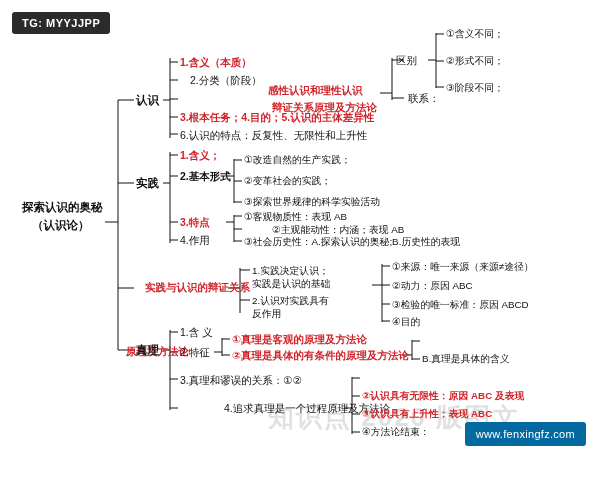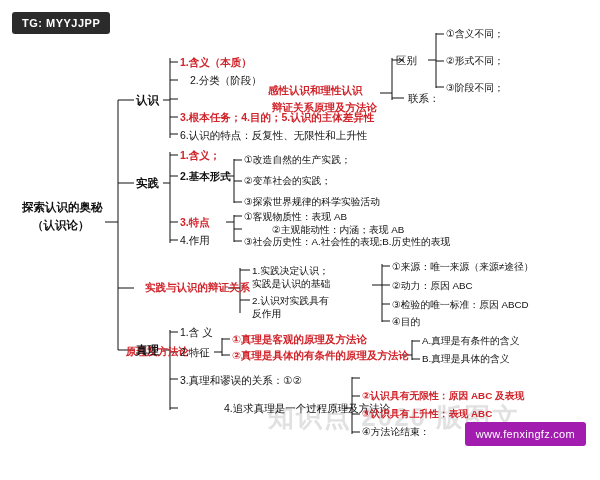--- a/index.html
+++ b/index.html
@@ -17,21 +17,21 @@
     position:absolute;left:12px;top:12px;
     background:#2b2b2b;color:#ffffff;
     font-size:11px;font-weight:bold;
     padding:5px 10px;border-radius:3px;
     letter-spacing:.5px;
   }
 
   
   .site{
     position:absolute;right:14px;bottom:14px;
-    background:#a21caf;color:#ffffff;
+    background:#0369a1;color:#ffffff;
     font-size:11px;
     padding:6px 11px;border-radius:3px;
     letter-spacing:.3px;
   }
   
   .wm{
     position:absolute;left:268px;top:400px;
     font-size:26px;font-weight:bold;
     color:rgba(120,120,120,.22);
     letter-spacing:2px;
@@ -170,21 +170,21 @@
   <div class="n blk s11 b" style="left:180px;top:169px;">2.基本形式</div>
   <div class="n red s11 b" style="left:180px;top:215px;">3.特点</div>
   <div class="n blk s11" style="left:180px;top:233px;">4.作用</div>
 
   <div class="n blk s10" style="left:244px;top:153px;">①改造自然的生产实践；</div>
   <div class="n blk s10" style="left:244px;top:174px;">②变革社会的实践；</div>
   <div class="n blk s10" style="left:244px;top:195px;">③探索世界规律的科学实验活动</div>
 
   <div class="n blk s10" style="left:244px;top:210px;">①客观物质性：表现 AB</div>
   <div class="n blk s10" style="left:244px;top:223px;margin-left:28px;">②主观能动性：内涵；表现 AB</div>
-  <div class="n blk s10" style="left:244px;top:235px;">③社会历史性：A.社会性的表现;B.历史性的表现</div>
+  <div class="n blk s10" style="left:244px;top:235px;">③社会历史性：A.探索认识的奥秘;B.历史性的表现</div>
 
   <div class="n red s11 b" style="left:126px;top:280px;margin-left:19px;">实践与认识的辩证关系</div>
   <div class="n red s11 b" style="left:126px;top:298px;margin-top:46px;">原理及方法论</div>
 
   <div class="n blk s10" style="left:252px;top:264px;">1.实践决定认识；</div>
   <div class="n blk s10" style="left:252px;top:277px;">实践是认识的基础</div>
   <div class="n blk s10" style="left:252px;top:294px;">2.认识对实践具有</div>
   <div class="n blk s10" style="left:252px;top:307px;">反作用</div>
 
   <div class="n blk s10" style="left:392px;top:260px;">①来源：唯一来源（来源≠途径）</div>
@@ -195,20 +195,19 @@
   <div class="n blk s12 b" style="left:136px;top:343px;">真理</div>
 
   <div class="n blk s11" style="left:180px;top:325px;">1.含 义</div>
   <div class="n blk s11" style="left:180px;top:345px;">2.特征</div>
   <div class="n blk s11" style="left:180px;top:373px;">3.真理和谬误的关系：①②</div>
   <div class="n blk s11" style="left:180px;top:401px;margin-left:44px;">4.追求真理是一个过程原理及方法论</div>
 
   <div class="n red s11 b" style="left:232px;top:332px;">①真理是客观的原理及方法论</div>
   <div class="n red s11 b" style="left:232px;top:348px;">②真理是具体的有条件的原理及方法论</div>
 
-  <div class="n blk s10" style="left:422px;top:334px;">A.真理是有条件的含义</div>
   <div class="n blk s10" style="left:422px;top:352px;">B.真理是具体的含义</div>
 
   <div class="n red s10 b" style="left:362px;top:389px;">②认识具有无限性：原因 ABC 及表现</div>
   <div class="n red s10 b" style="left:362px;top:407px;">③认识具有上升性：表现 ABC</div>
   <div class="n blk s10" style="left:362px;top:425px;">④方法论结束：</div>
 
 </div>
 
 </body></html>

